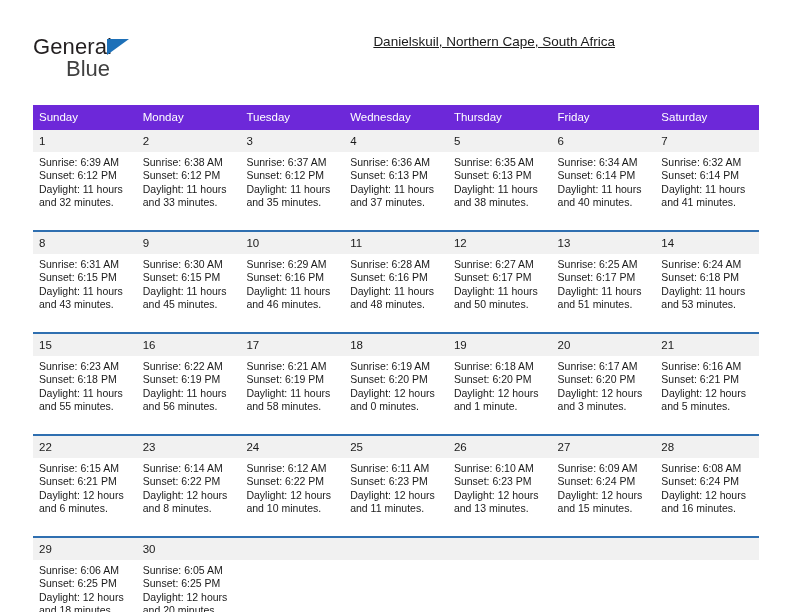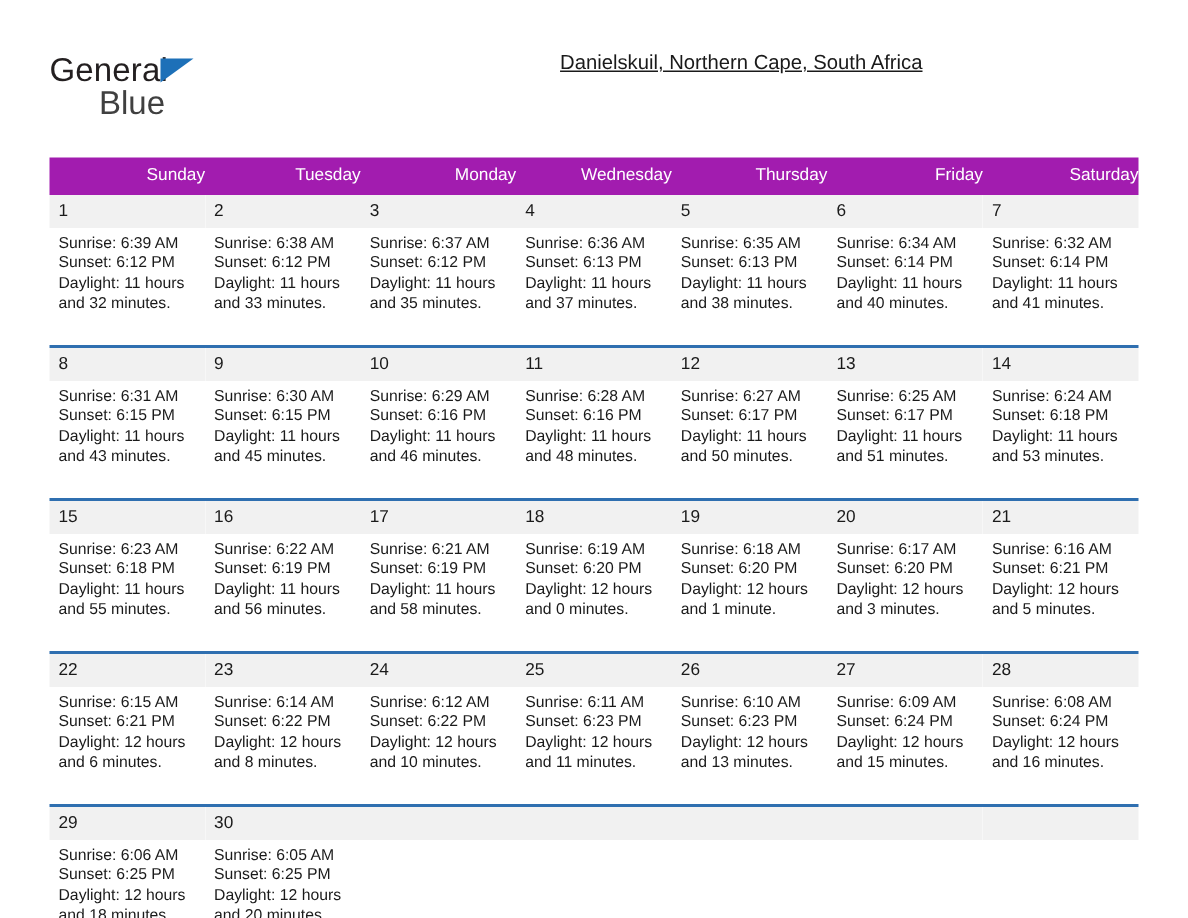--- a/index.html
+++ b/index.html
@@ -89,22 +89,21 @@
 
   
   .calendar {
     position: absolute;
     left: 33px;
     top: 105px;
     width: 726px;
   }
   .dow-row {
     display: flex;
-    background: #a21caf;
-    text-align: right;
+    background: #6d28d9;
   }
   .dow {
     flex: 1 1 0;
     box-sizing: border-box;
     color: #ffffff;
     font-size: 11.5px;
     line-height: 20px;
     padding: 2px 0 3px 6px;
     white-space: nowrap;
   }
@@ -168,22 +167,22 @@
 
     <div class="title-block">
       <div class="cal-subtitle">Danielskuil, Northern Cape, South Africa</div>
     </div>
 
   </div>
 
   <div class="calendar">
     <div class="dow-row">
       <div class="dow">Sunday</div>
+      <div class="dow">Monday</div>
       <div class="dow">Tuesday</div>
-      <div class="dow">Monday</div>
       <div class="dow">Wednesday</div>
       <div class="dow">Thursday</div>
       <div class="dow">Friday</div>
       <div class="dow">Saturday</div>
     </div>
     <div id="weeks-container">
         <div class="week">
           <div class="cell">
             <div class="cell-daynum">1</div>
             <div class="cell-body">

